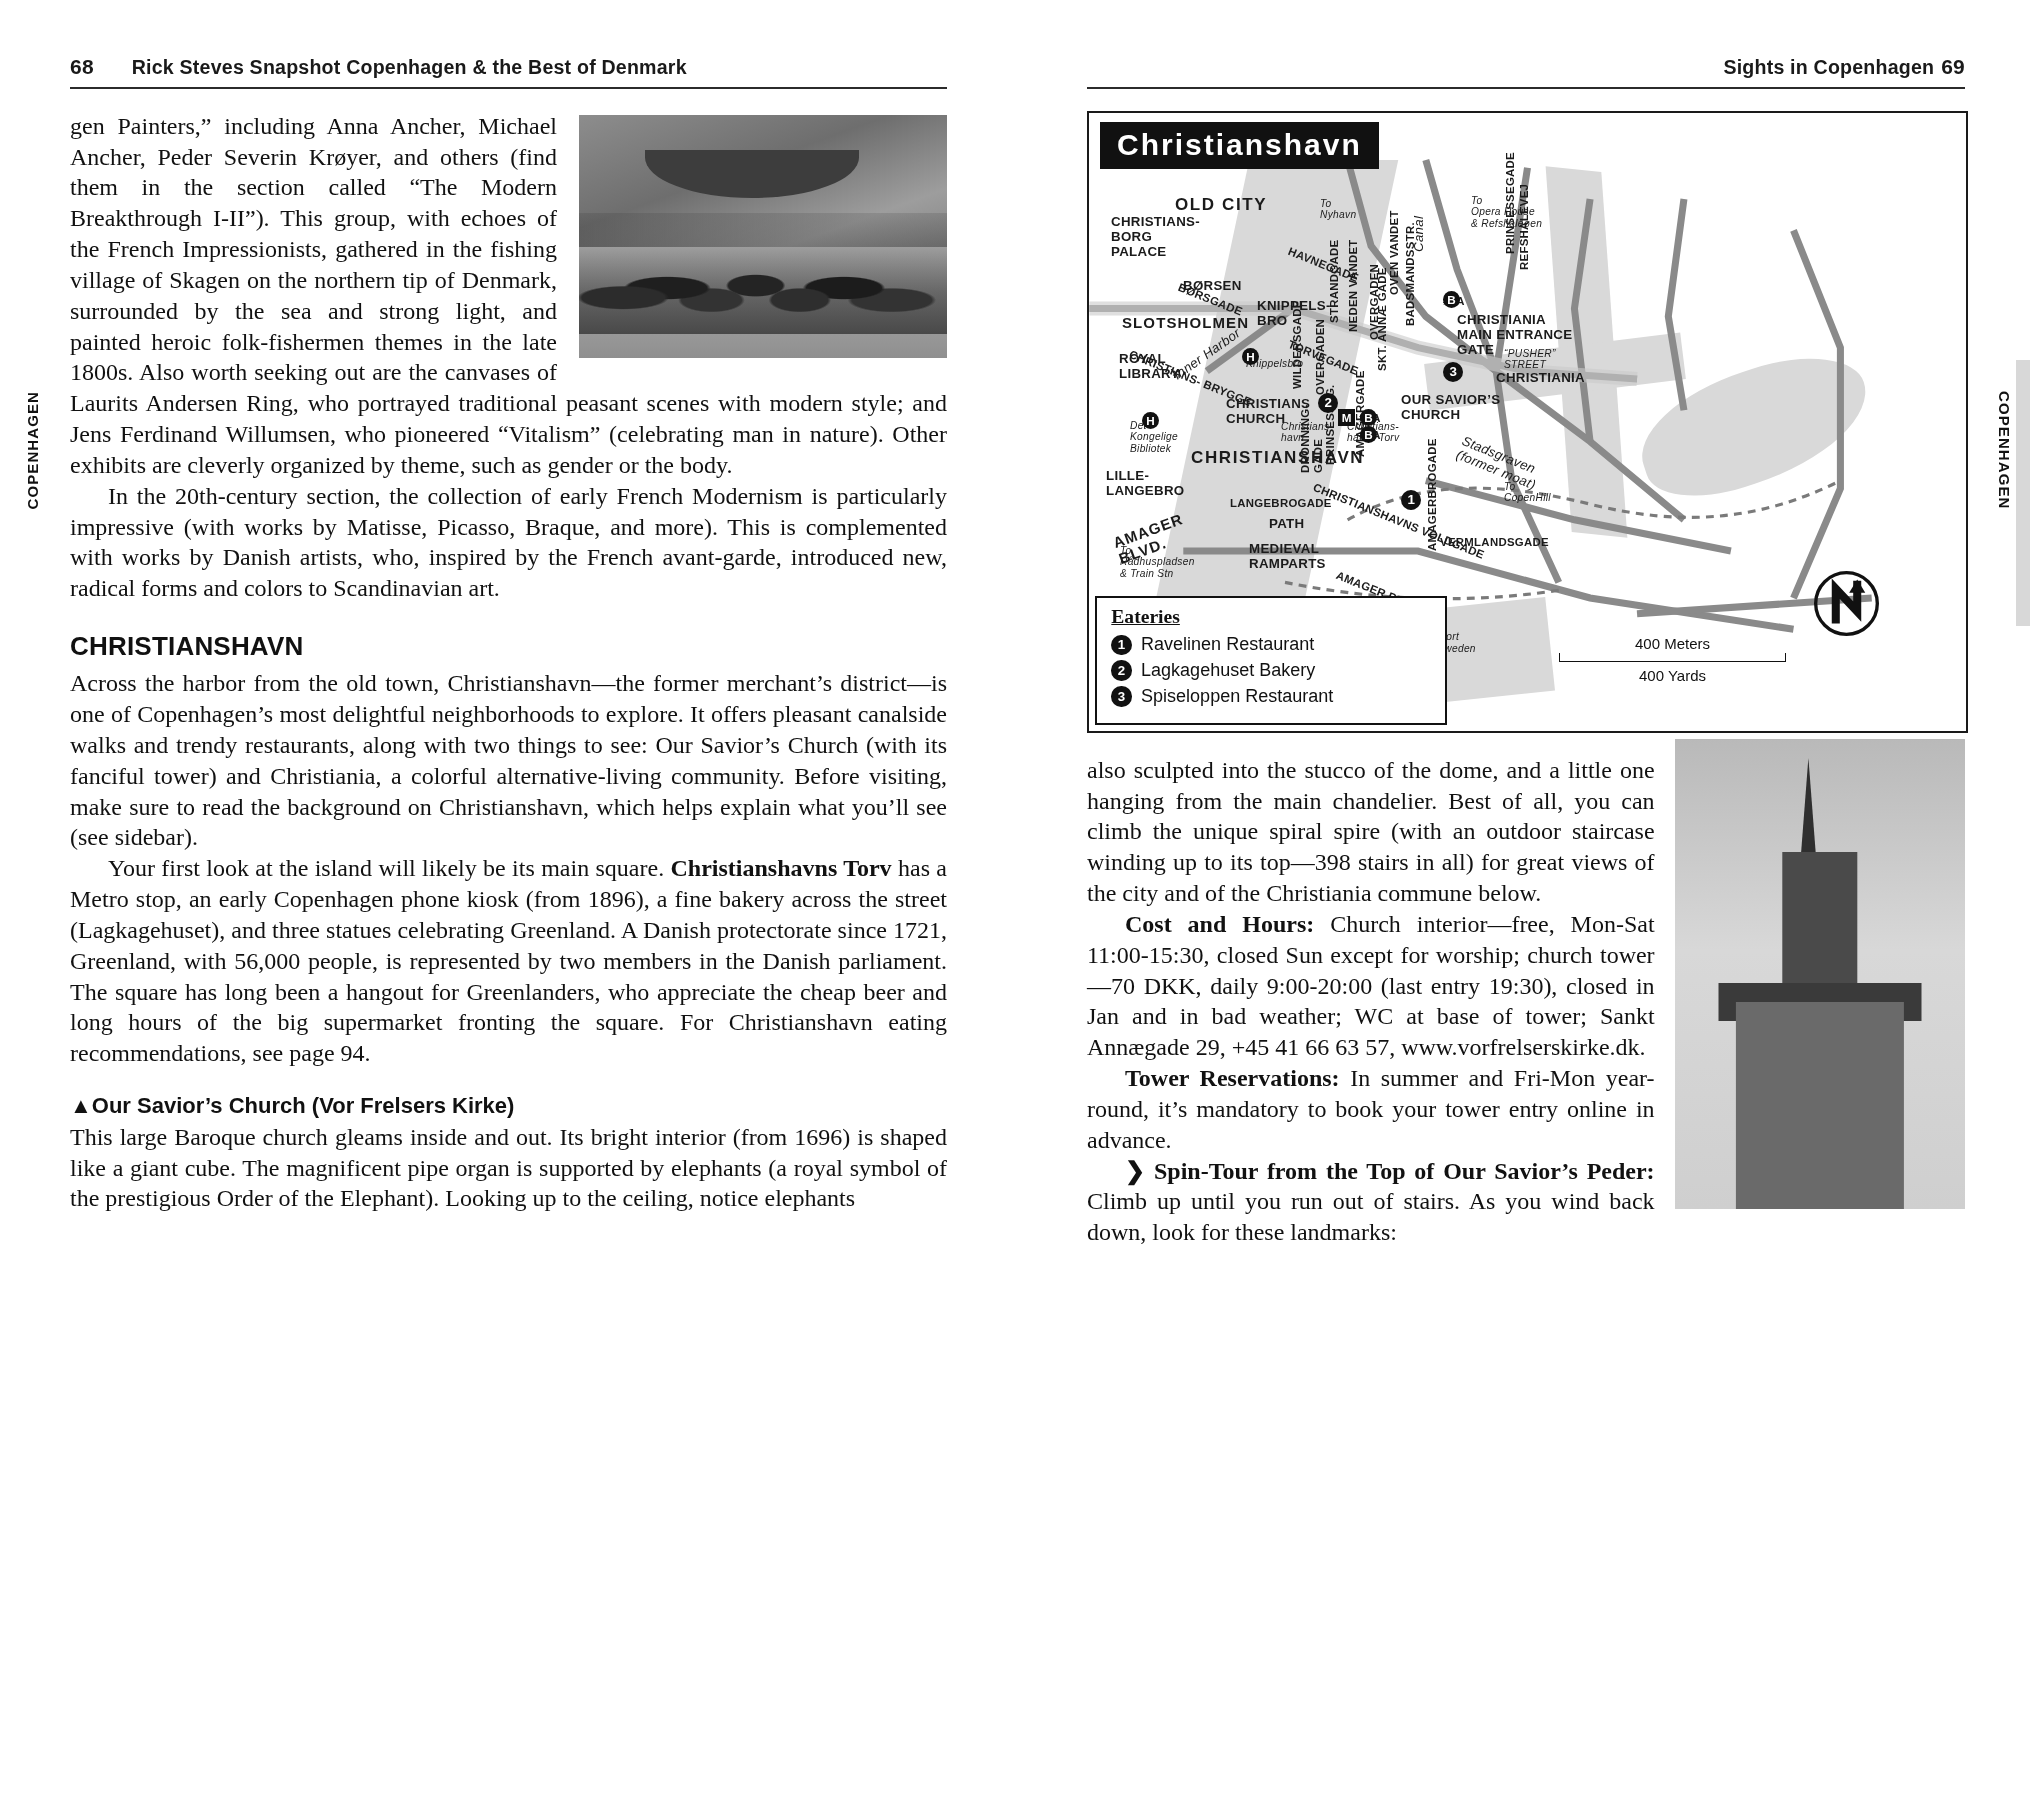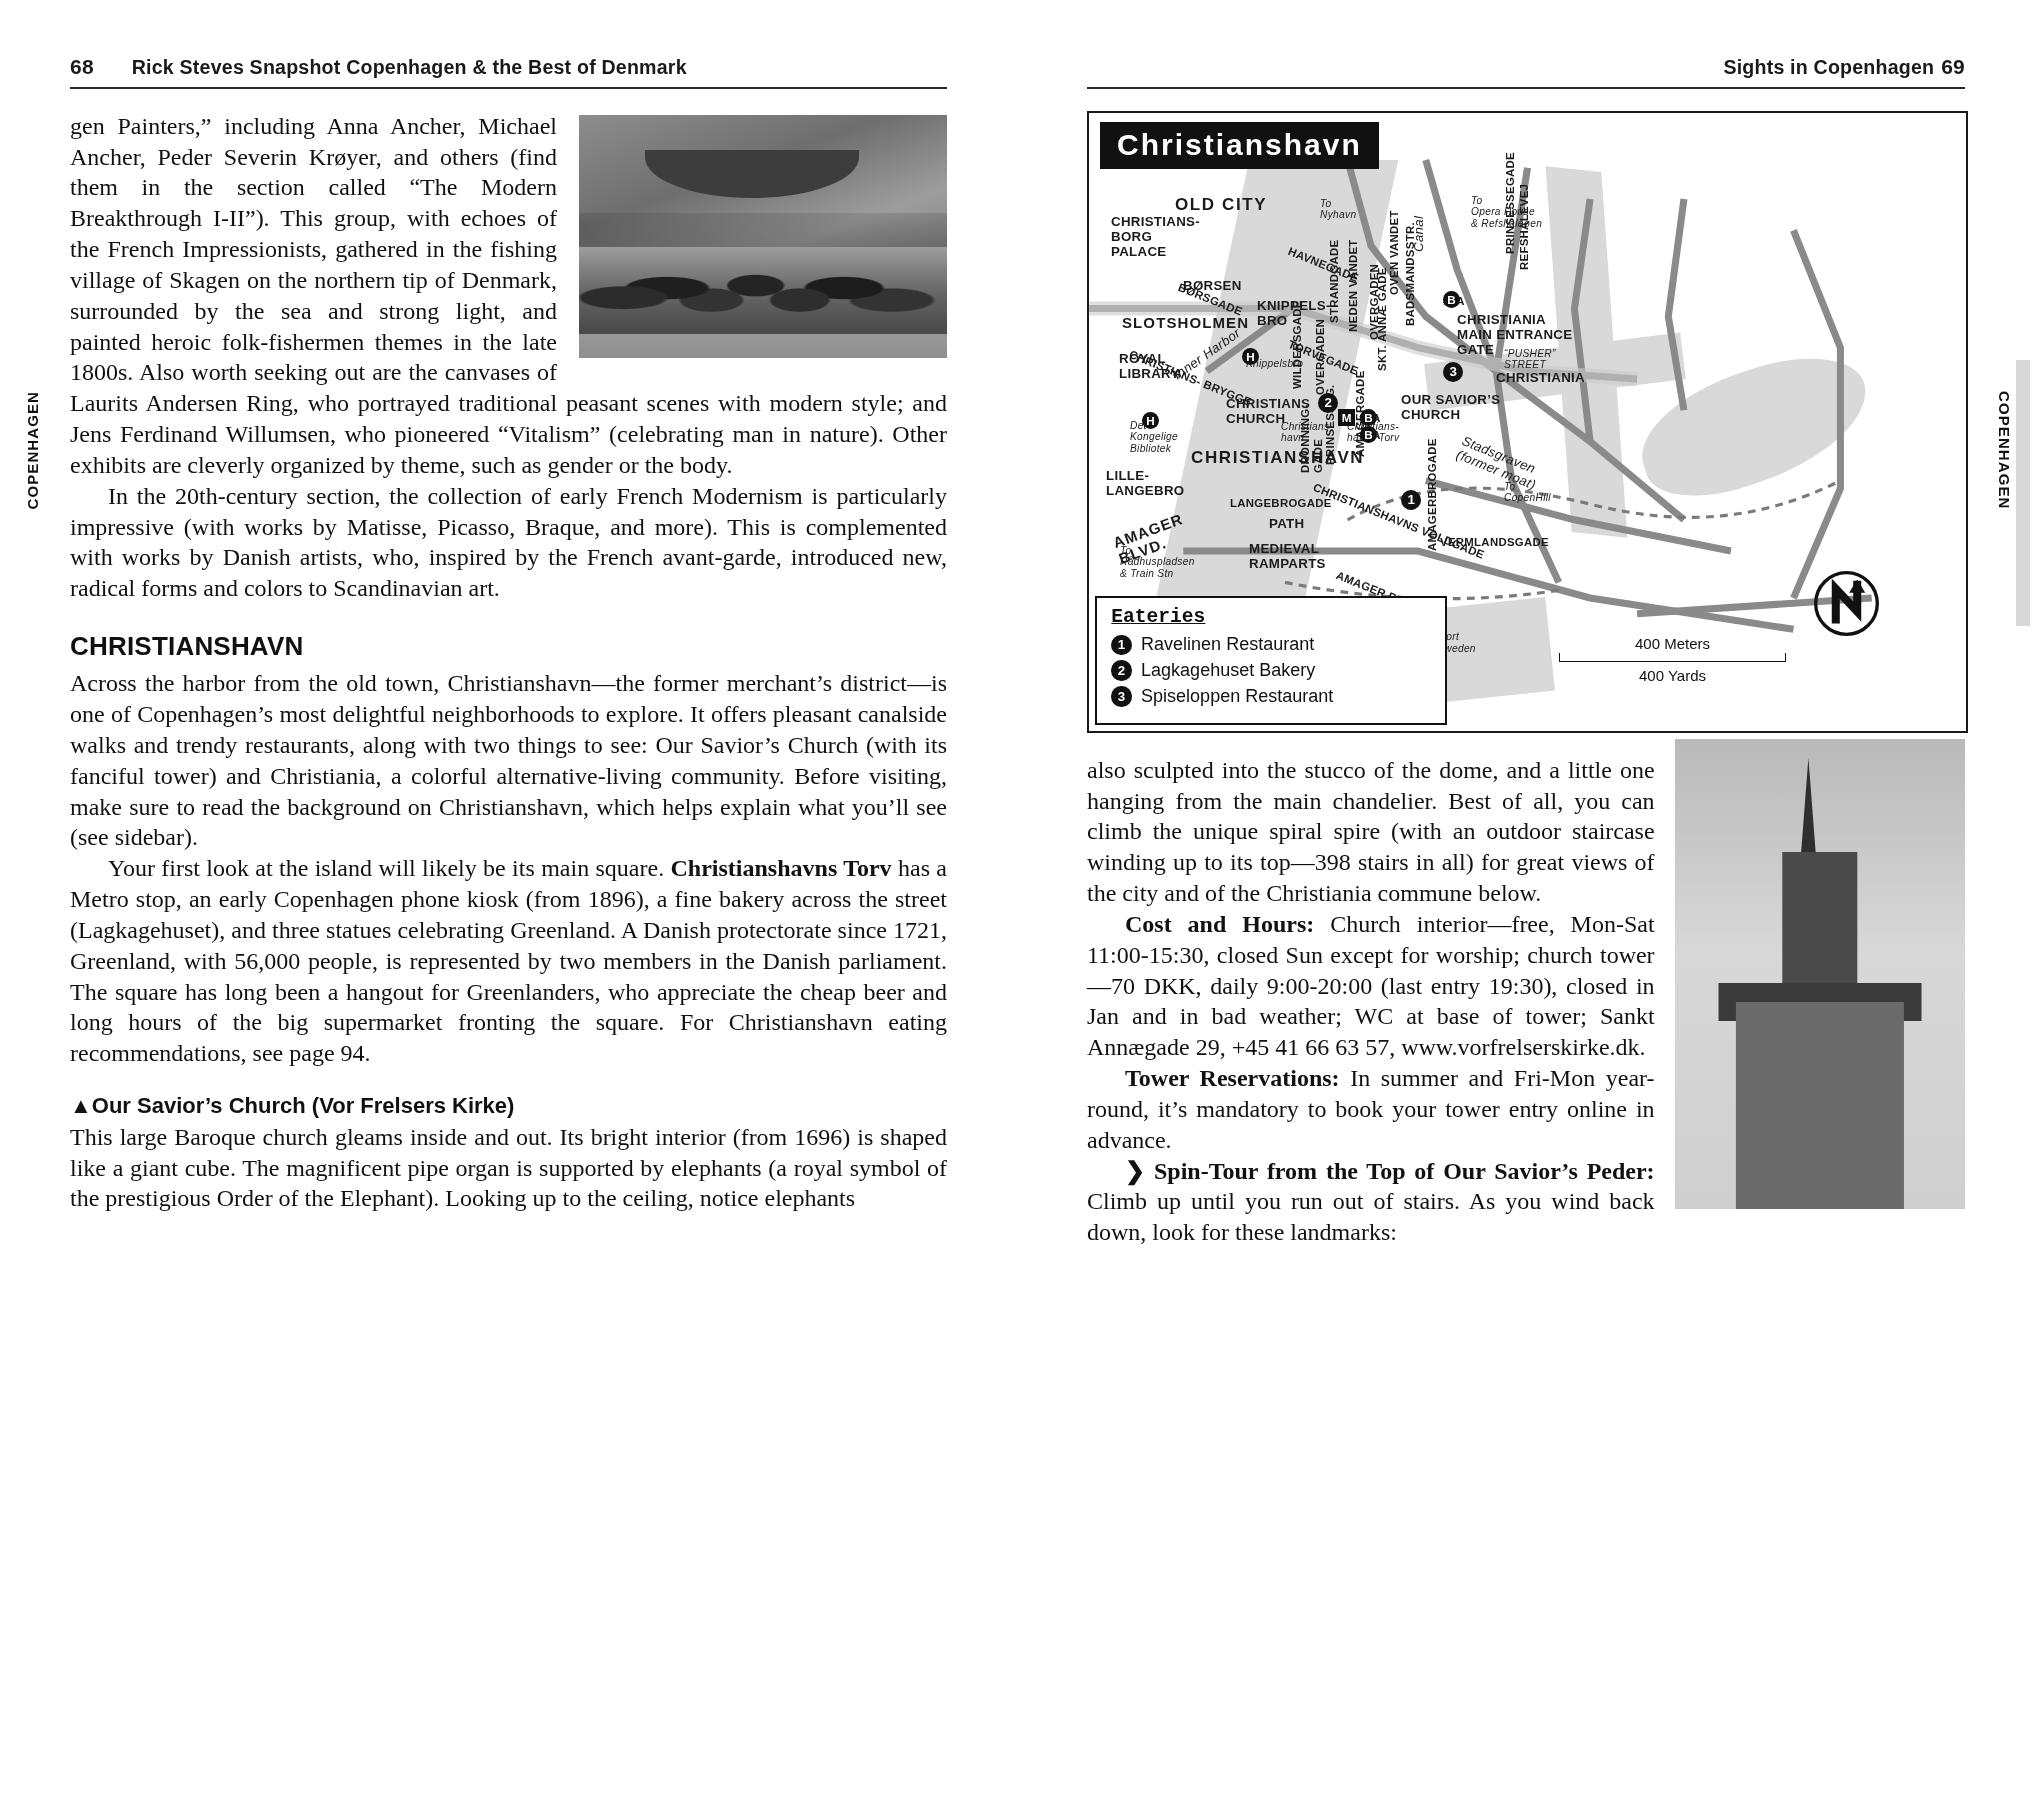--- a/index.html
+++ b/index.html
@@ -203,21 +203,21 @@
     left: 6.3px; bottom: 6.3px;
     width: 352px;
     border: 2.3px solid #111;
     background: #fff;
     padding: 7.8px 11px 11px 14px;
     box-sizing: border-box;
   }
   .legend h4 {
     margin: 0 0 6.3px 0;
     font-size: 19.6px;
-    font-family: Liberation Mono, monospace;
+    font-family: Liberation Serif, serif;
     font-weight: bold;
     text-decoration: underline;
   }
   .legend .row {
     display: flex; align-items: center;
     font-size: 18px;
     font-family: "Liberation Sans", sans-serif;
     margin-bottom: 4.7px;
   }
   .legend .row .dot {

